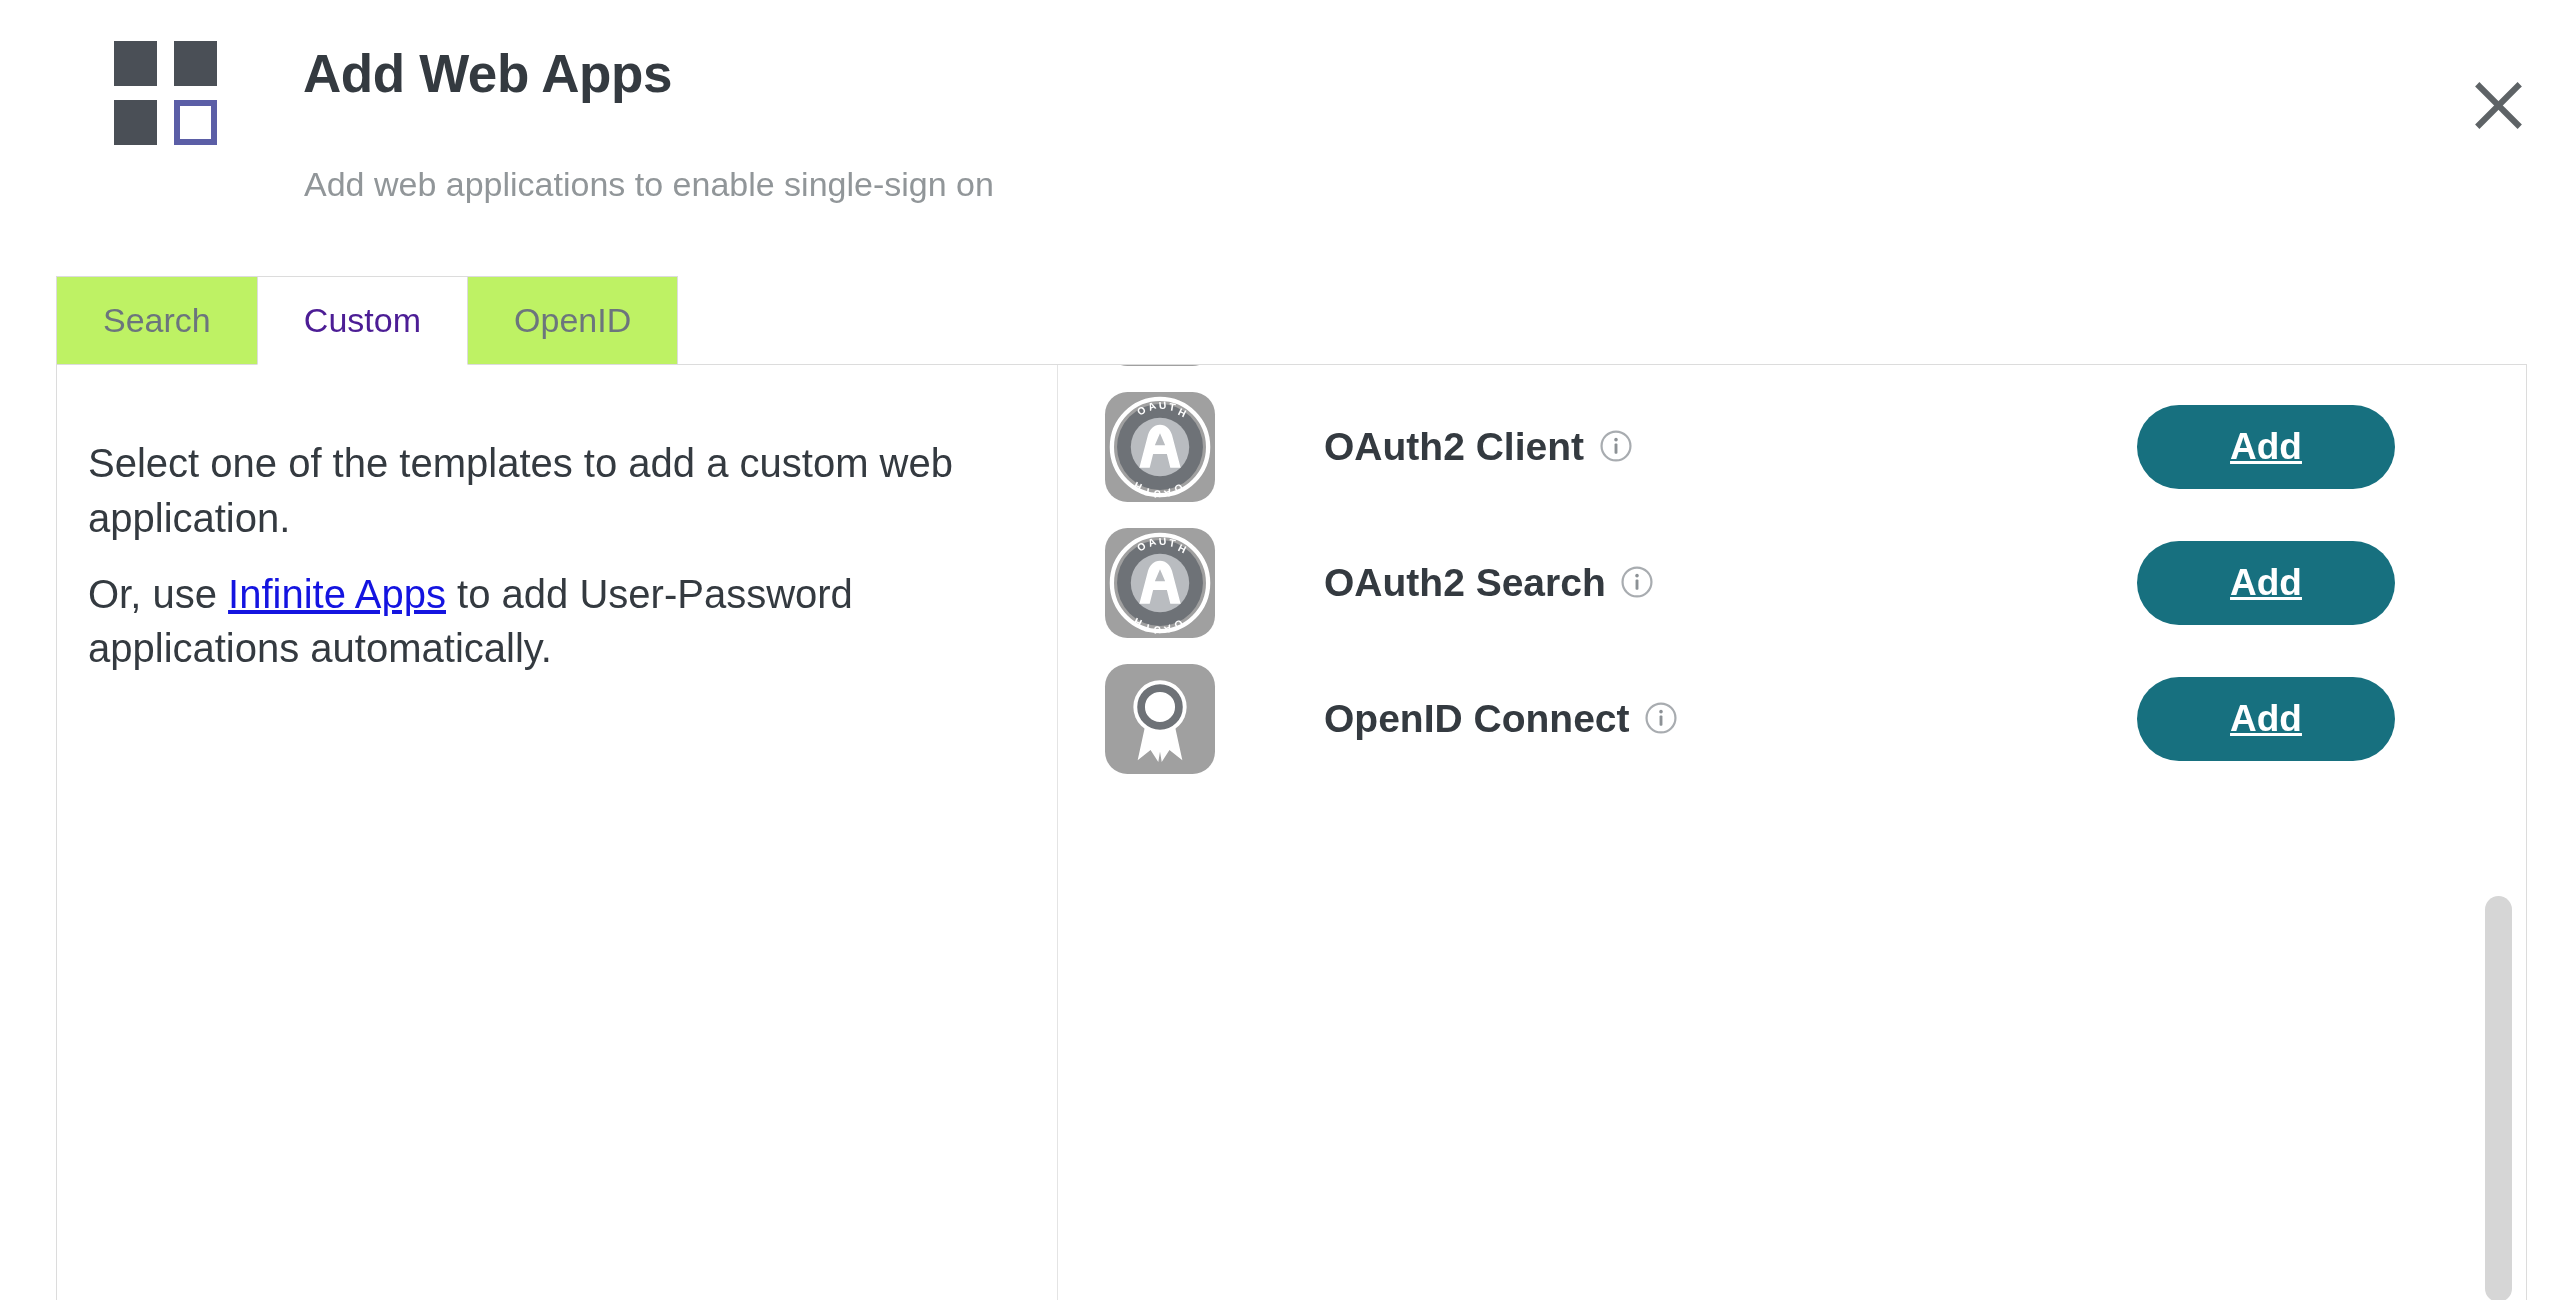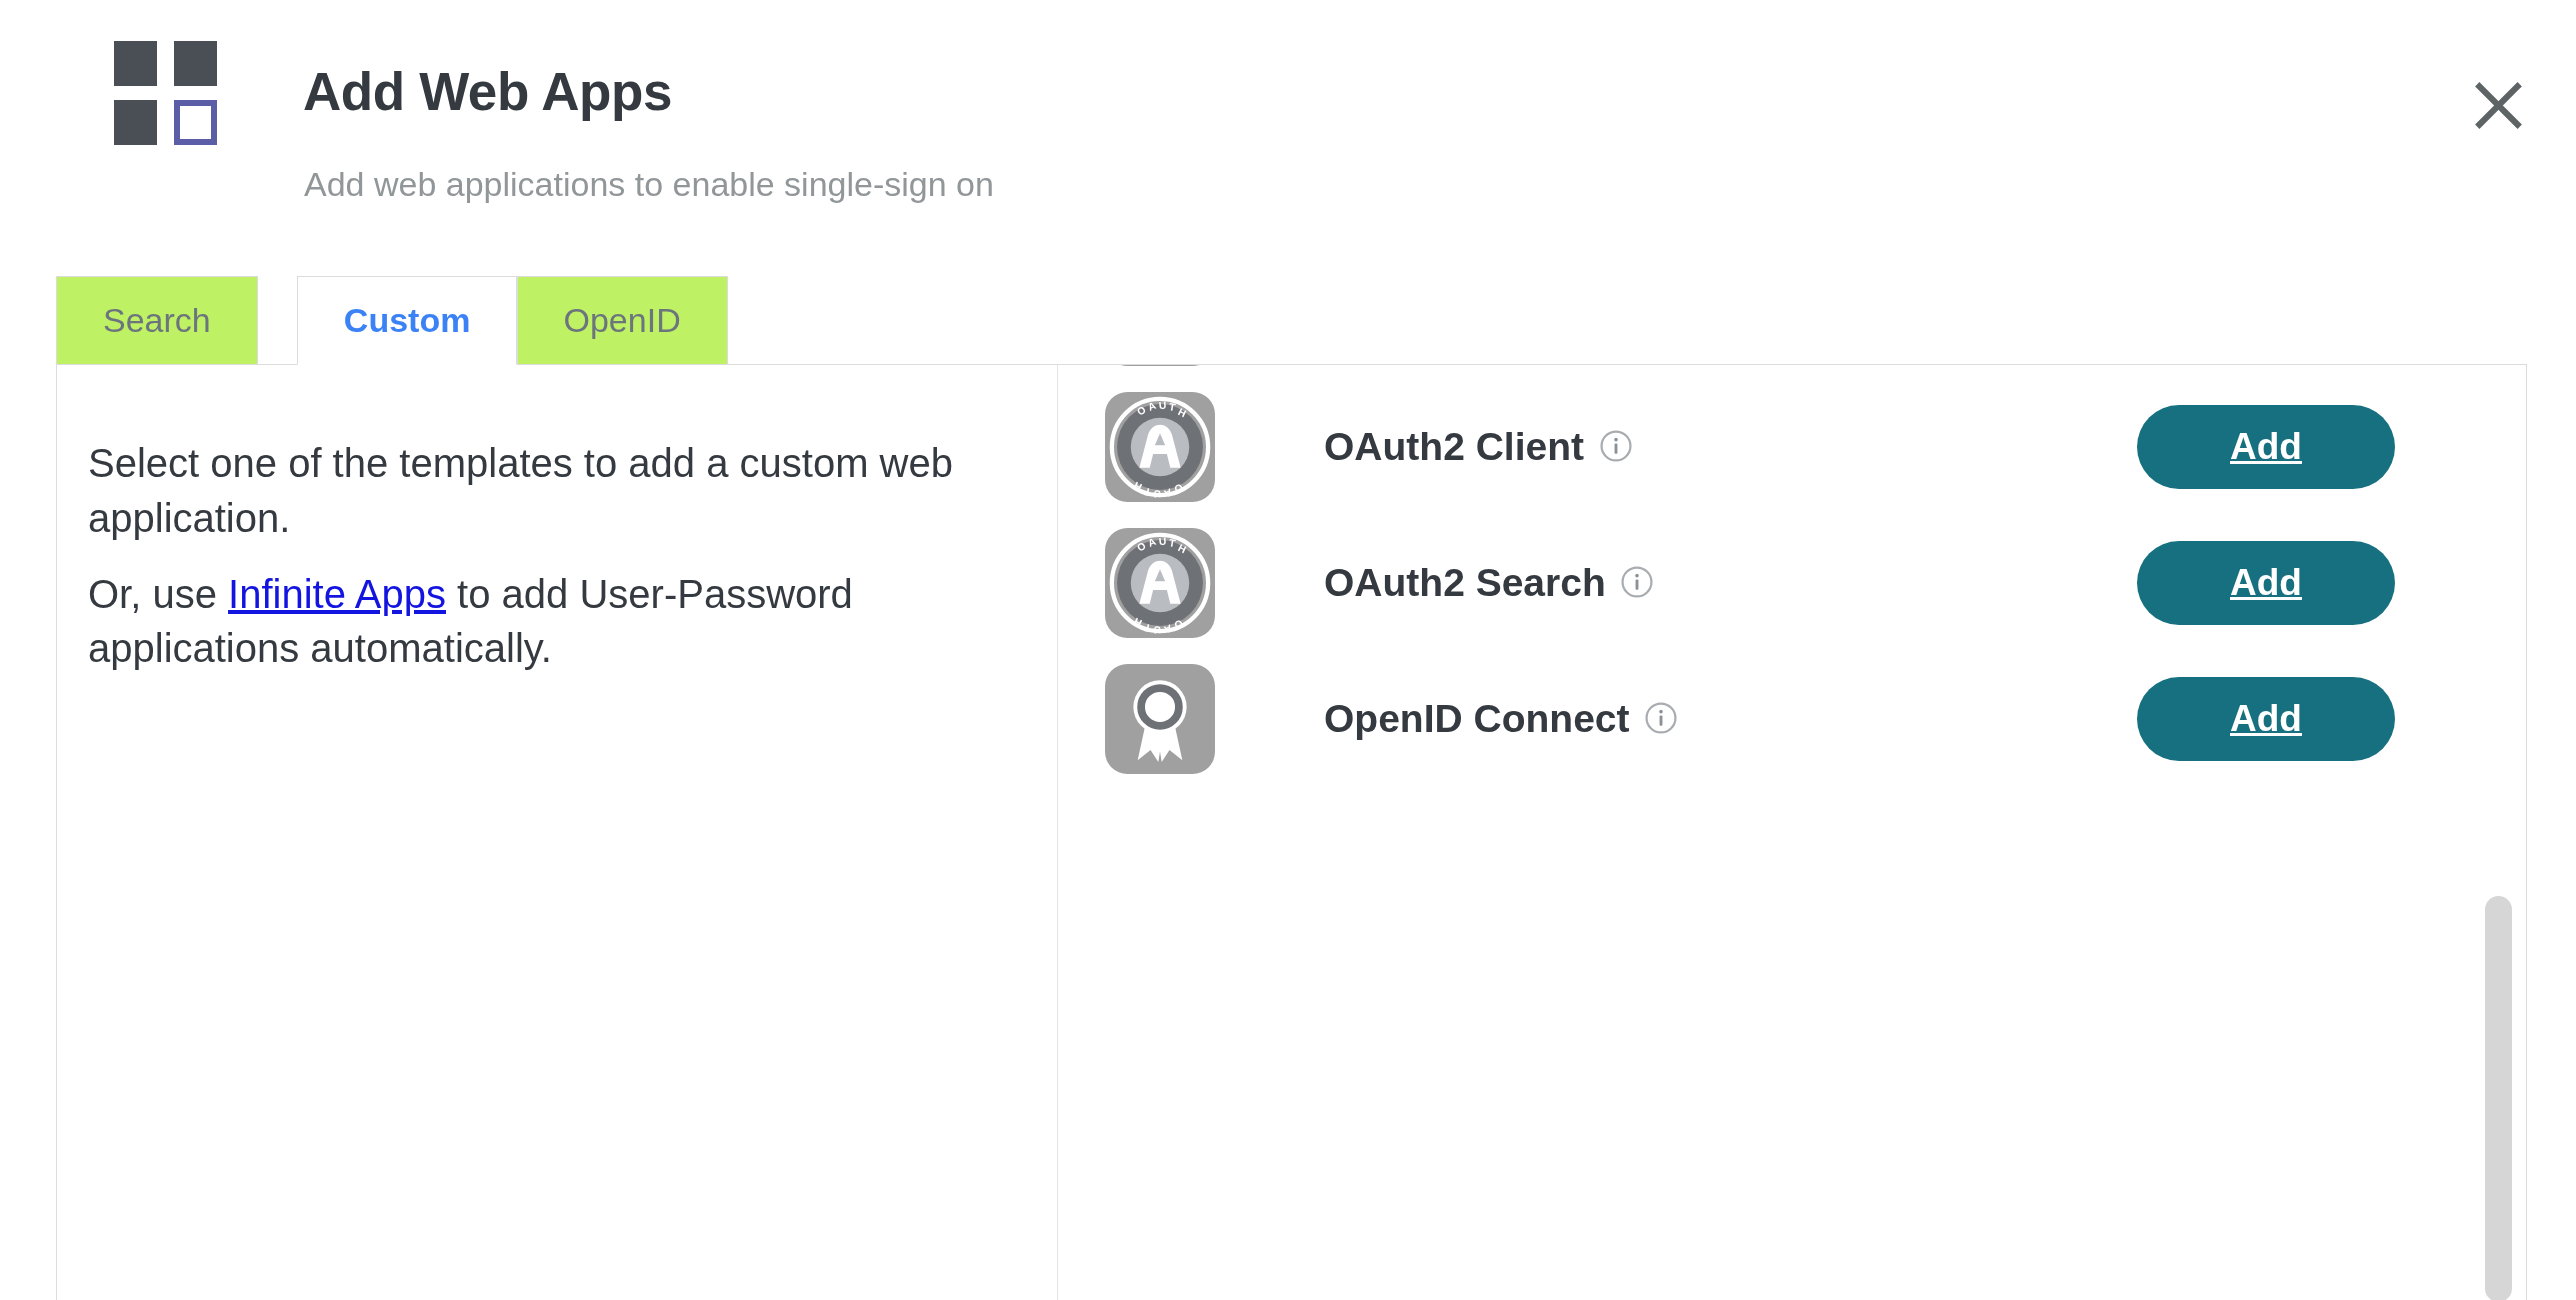--- a/index.html
+++ b/index.html
@@ -39,21 +39,21 @@
   .app-logo .sq.s2 { left: 60px; top: 0; }
   .app-logo .sq.s3 { left: 0;    top: 59px; }
   .app-logo .sq.s4 {
     left: 60px; top: 59px;
     background: #ffffff;
     border: 6px solid #5b5ea6;
   }
 
   .title {
     position: absolute;
-    left: 303px; top: 61px;
+    left: 303px; top: 43px;
     font-size: 53px;
     font-weight: bold;
     color: #343a40;
     letter-spacing: -0.4px;
     white-space: nowrap;
   }
   .subtitle {
     position: absolute;
     left: 304px; top: 165px;
     font-size: 34px;
@@ -88,26 +88,25 @@
     color: #6c757d;
     background: #bef264;
     border: 0.9px solid #dcdcdc;
     border-bottom: 0.9px solid #dcdcdc;
     margin-right: -0.9px;
     cursor: pointer;
     white-space: nowrap;
   }
   .tab.active {
     background: #ffffff;
-    color: #3b82f6;
-    font-weight: bold;
+    color: #4c1d95;
+    font-weight: normal;
     border-bottom: 0.9px solid #ffffff;
     position: relative;
     z-index: 4;
-    margin-left: 40px;
   }
 
   
   .panel {
     position: absolute;
     left: 56px; top: 364px;
     width: 2471px;
     height: 937px;
     background: #ffffff;
     border: 0.9px solid #dcdcdc;

